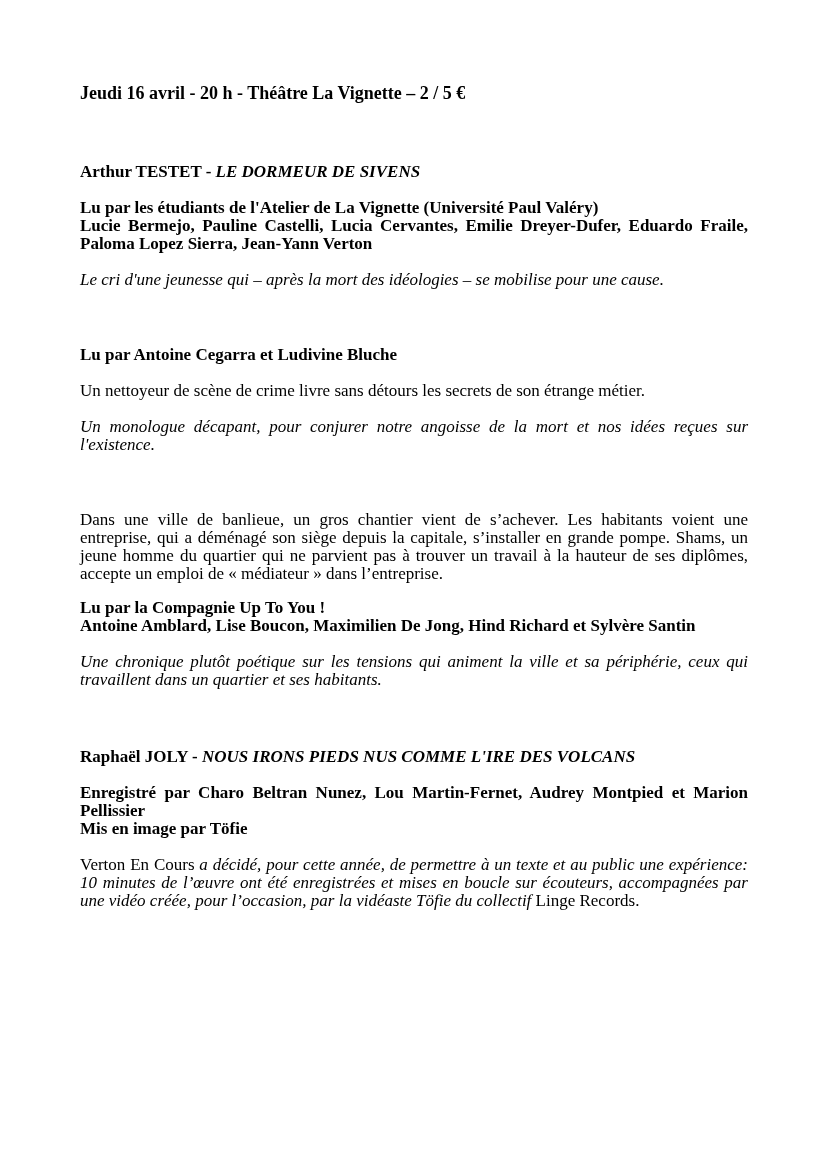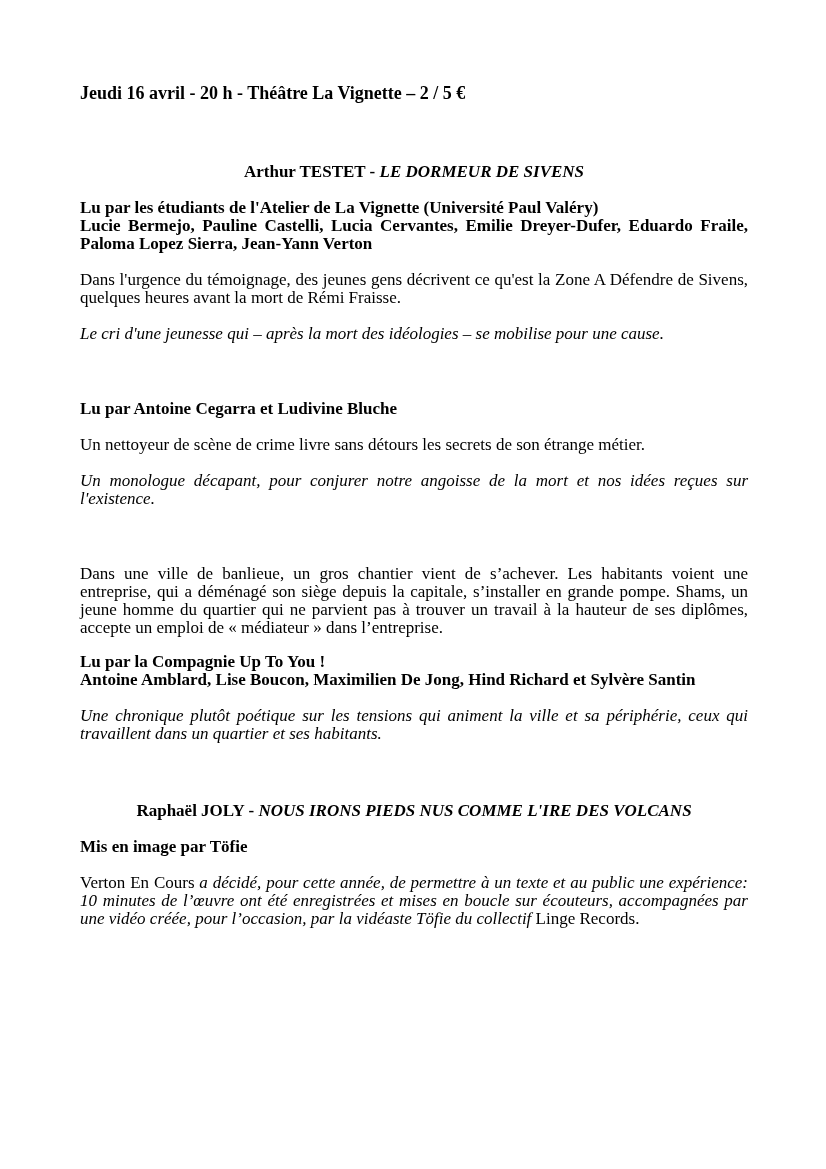--- a/index.html
+++ b/index.html
@@ -21,21 +21,20 @@
     font-size: 18px;
     font-weight: bold;
     line-height: 21px;
     white-space: nowrap;
   }
   .event { margin-top: 57px; }
   .event-heading {
     font-size: 17px;
     font-weight: bold;
     line-height: 22px;
-    text-align: center;
   }
   .event-heading .work-title { font-style: italic; }
   .block {
     margin-top: 18px;
     font-size: 17px;
     line-height: 18px;
     text-align: justify;
   }
   .credits {
     margin-top: 16px;
@@ -52,21 +51,20 @@
 <div class="page">
 
   <h1 class="doc-title">Jeudi 16 avril - 20 h - Théâtre La Vignette – 2 / 5 €</h1>
 
   <section class="event">
     <h2 class="event-heading"><span>Arthur TESTET</span><span> - </span><span class="work-title">LE DORMEUR DE SIVENS</span></h2>
     <p class="block credits">
         <span class="credit-line">Lu par les étudiants de l'Atelier de La Vignette (Université Paul Valéry)</span>
         <span class="credit-line">Lucie Bermejo, Pauline Castelli, Lucia Cervantes, Emilie Dreyer-Dufer, Eduardo Fraile, Paloma Lopez Sierra, Jean-Yann Verton</span>
       </p>
-    <p class="block description">Dans l'urgence du témoignage, des jeunes gens décrivent ce qu'est la Zone A Défendre de Sivens, quelques heures avant la mort de Rémi Fraisse.</p>
     <p class="block tagline">Le cri d'une jeunesse qui – après la mort des idéologies – se mobilise pour une cause.</p>
   </section>
 
   <section class="event">
     <p class="block credits">
         <span class="credit-line">Lu par Antoine Cegarra et Ludivine Bluche</span>
       </p>
     <p class="block description">Un nettoyeur de scène de crime livre sans détours les secrets de son étrange métier.</p>
     <p class="block tagline">Un monologue décapant, pour conjurer notre angoisse de la mort et nos idées reçues sur l'existence.</p>
   </section>
@@ -76,18 +74,19 @@
     <p class="block credits">
         <span class="credit-line">Lu par la Compagnie Up To You !</span>
         <span class="credit-line">Antoine Amblard, Lise Boucon, Maximilien De Jong, Hind Richard et Sylvère Santin</span>
       </p>
     <p class="block tagline">Une chronique plutôt poétique sur les tensions qui animent la ville et sa périphérie, ceux qui travaillent dans un quartier et ses habitants.</p>
   </section>
 
   <section class="event">
     <h2 class="event-heading"><span>Raphaël JOLY</span><span> - </span><span class="work-title">NOUS IRONS PIEDS NUS COMME L'IRE DES VOLCANS</span></h2>
     <p class="block credits">
+        <span class="credit-line">Enregistré par Charo Beltran Nunez, Lou Martin-Fernet, Audrey Montpied et Marion Pellissier</span>
         <span class="credit-line">Mis en image par Töfie</span>
       </p>
     <p class="block tagline"><span class="roman">Verton En Cours </span><span class="italic">a décidé, pour cette année, de permettre à un texte et au public une expérience: 10 minutes de l’œuvre ont été enregistrées et mises en boucle sur écouteurs, accompagnées par une vidéo créée, pour l’occasion, par la vidéaste Töfie du collectif </span><span class="roman">Linge Records.</span></p>
   </section>
 
 </div>
 
 </body></html>

